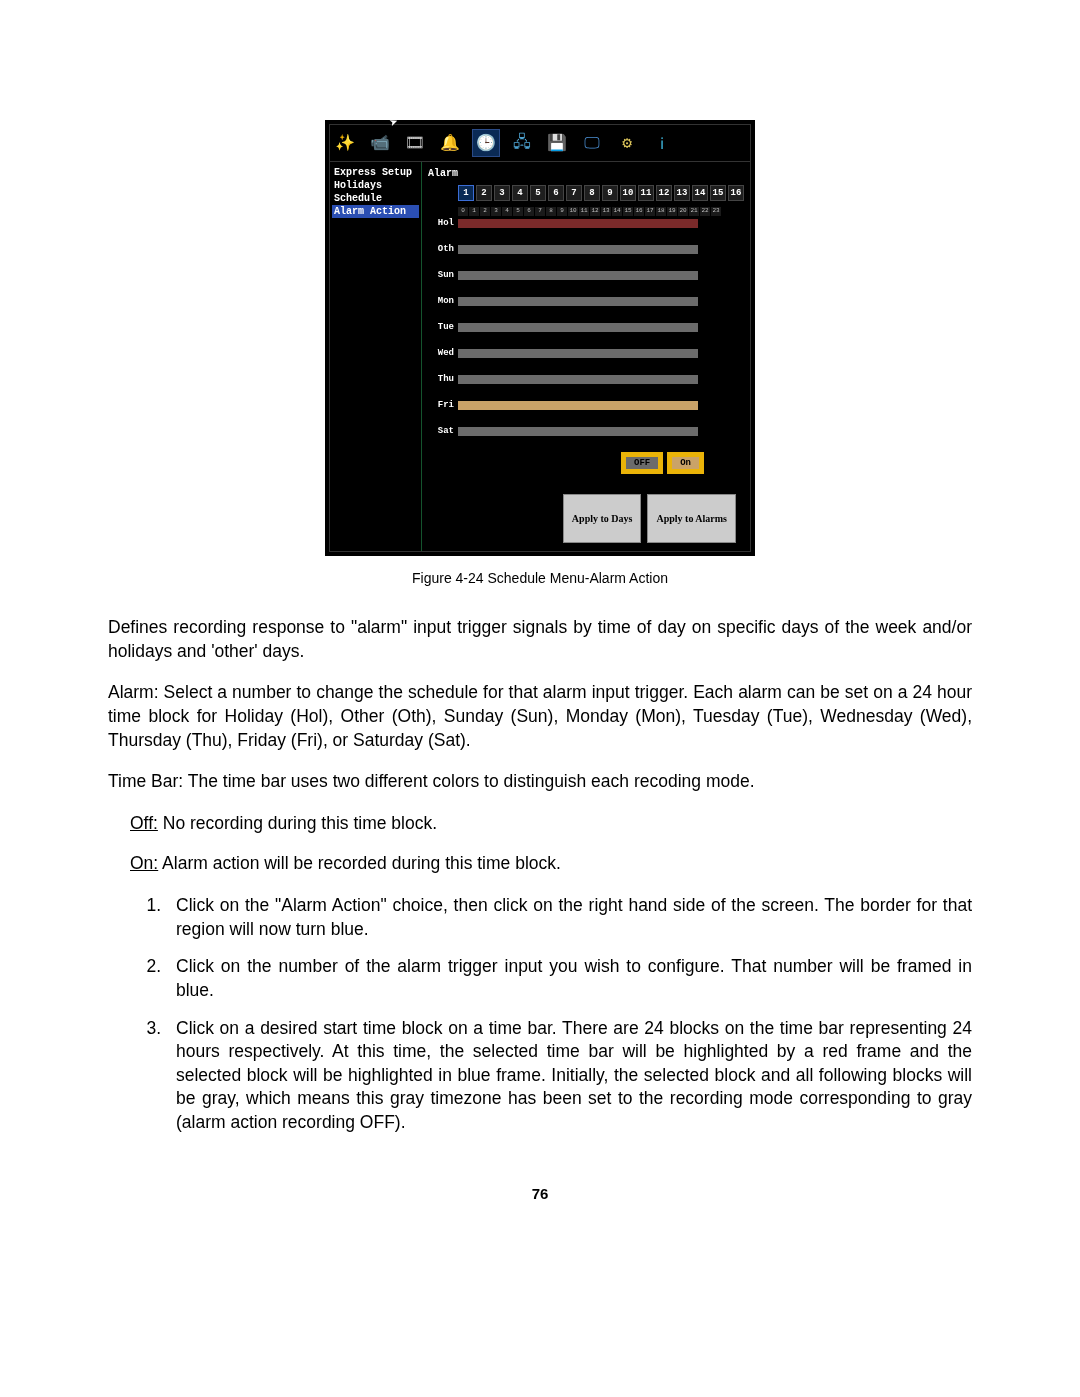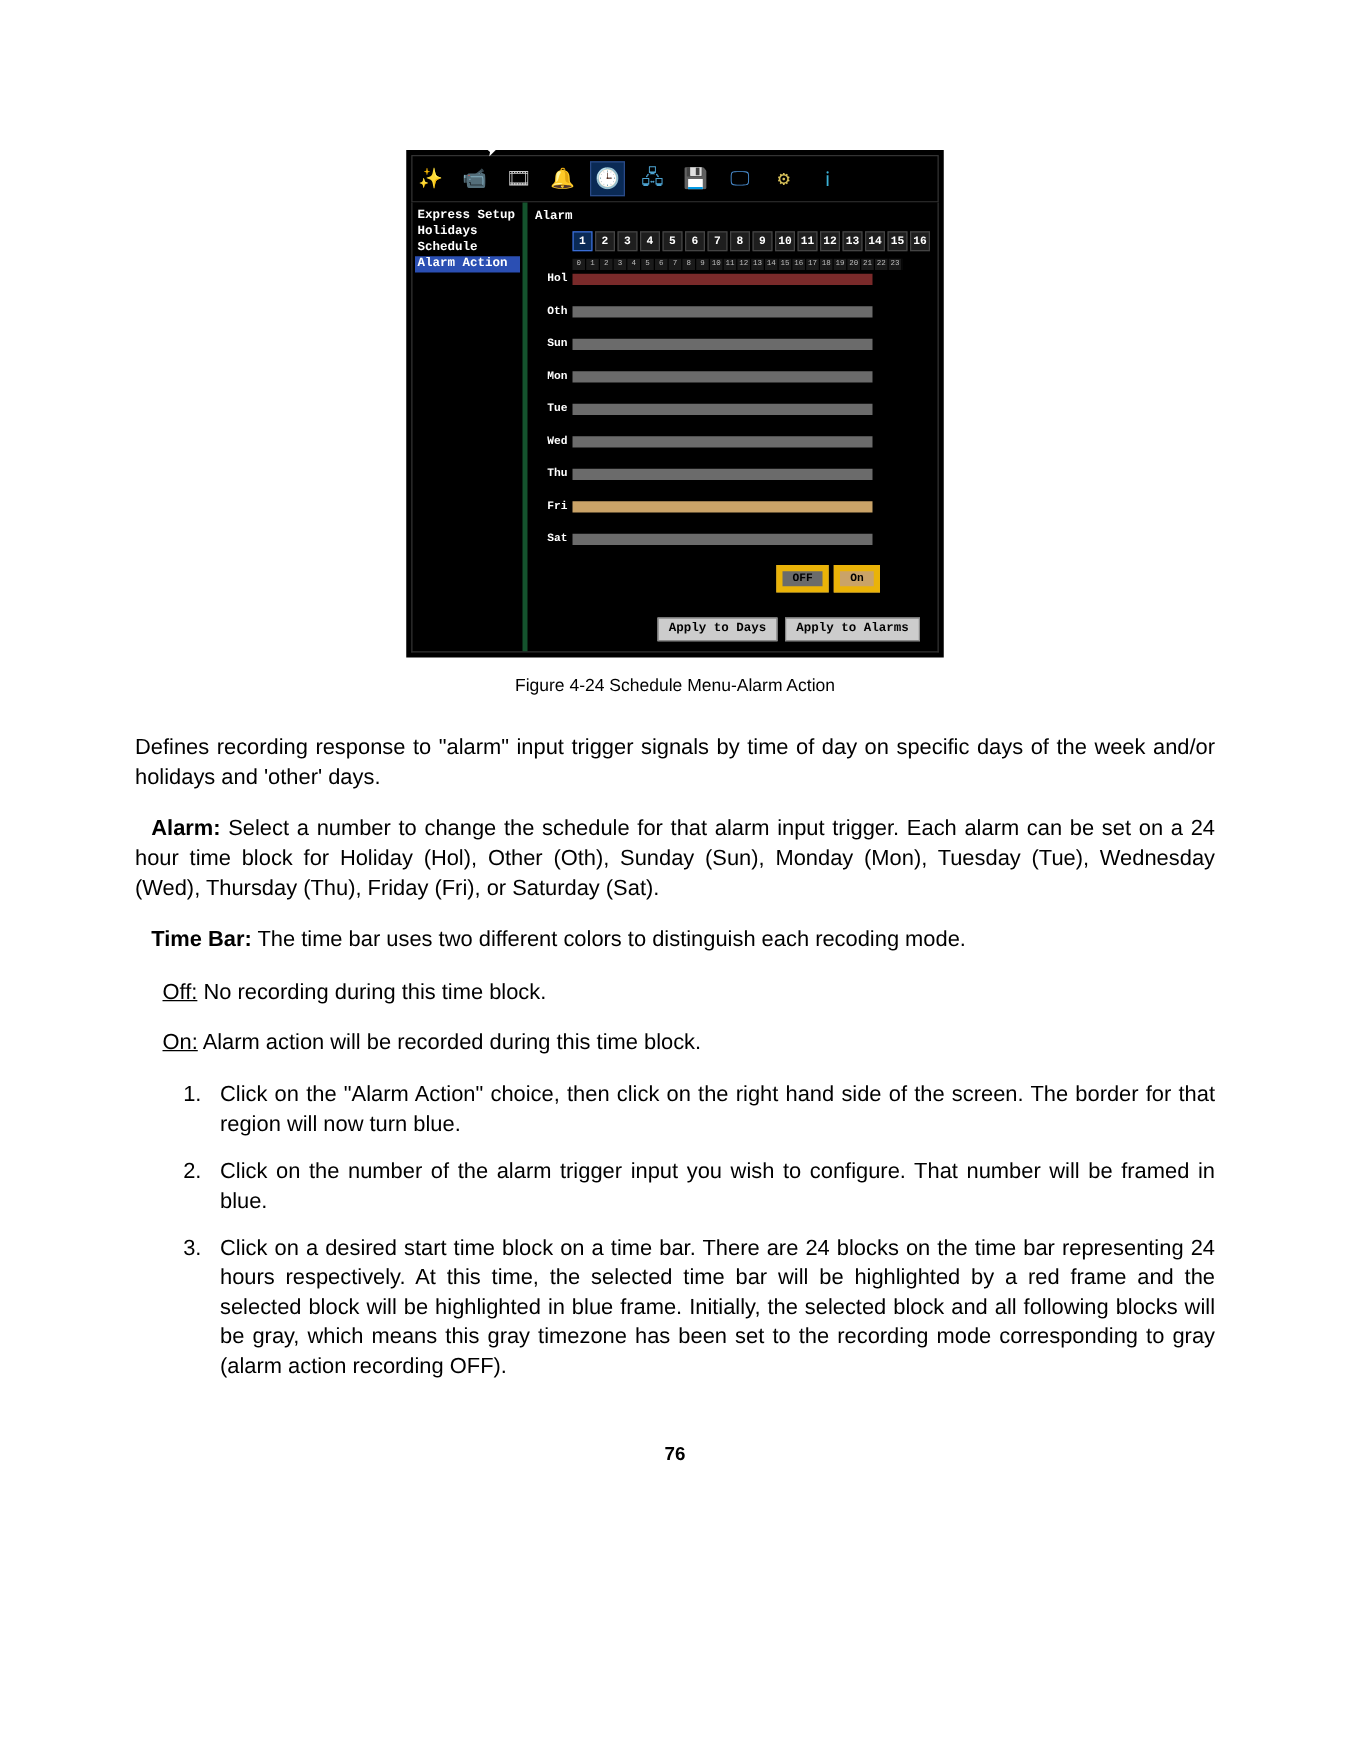--- a/index.html
+++ b/index.html
@@ -6,21 +6,21 @@
   .page { width:1080px; min-height:1397px; margin:0 auto; padding:120px 108px 40px 108px; box-sizing:border-box; position:relative; }
   .sec-title { font-size:22px; color:#888; letter-spacing:4px; margin-bottom:18px; }
   .fig { display:flex; flex-direction:column; align-items:center; margin-bottom:30px;}
   .app-window { width:430px; background:#000; padding:4px; box-sizing:border-box; font-family:'Courier New',monospace;}
   .titlebar { color:#bdbdbd; text-align:center; font-size:12px; padding:4px 0; position:relative;}
   .close-icon { position:absolute; right:6px; top:2px; color:#fff; font-weight:bold; cursor:pointer;}
   .toolbar { border:1px solid #333; display:flex; align-items:center; padding:4px 2px; gap:9px; background:#000;}
   .toolbar .ticon { width:26px; height:26px; display:flex; align-items:center; justify-content:center; font-size:16px;}
   .ticon.sel { border:1px solid #2a4b88; background:#0a2a55;}
   .body-panel { display:flex; border:1px solid #333; border-top:none; background:#000; min-height:270px;}
-  .sidebar { width:92px; border-right:4px solid #14532d; padding:4px 2px; box-sizing:border-box;}
+  .sidebar { width:92px; border-right:1px solid #14532d; padding:4px 2px; box-sizing:border-box;}
   .sidebar-item { color:#fff; font-size:10px; font-weight:bold; padding:1px 2px; white-space:nowrap;}
   .sidebar-item.sel { background:#2b4fb3; color:#fff;}
   .main { flex:1; padding:6px 6px 8px 6px; box-sizing:border-box; color:#fff; font-size:10px;}
   .main-label { color:#fff; font-weight:bold; margin-bottom:6px;}
   .alarm-nums { display:flex; gap:2px; margin-left:30px; margin-bottom:6px;}
   .alarm-nums .anum { width:14px; height:14px; line-height:14px; text-align:center; font-size:9px; font-weight:bold; background:#1e1e1e; border:1px solid #444;}
   .alarm-nums .anum.sel { border:1px solid #3b6dd6; background:#0a2a55;}
   .hour-ruler { display:flex; margin-left:30px; margin-bottom:2px;}
   .hour-ruler .hcell { width:10px; height:9px; background:#1a1a1a; border-right:1px solid #000; font-size:6px; text-align:center; color:#bbb;}
   .rows { margin-left:0;}
@@ -28,26 +28,26 @@
   .row .rlabel { width:26px; color:#fff; font-size:9px; font-weight:bold; text-align:right; padding-right:4px;}
   .row .bar { width:240px; height:9px;}
   .bar.gray { background:#6b6b6b;}
   .bar.red  { background:#7a2a2a;}
   .bar.tan  { background:#caa368;}
   .legend { display:flex; justify-content:flex-end; gap:4px; margin-top:8px; padding-right:40px;}
   .legend .lbox { border:5px solid #eab308; padding:1px 8px; font-size:9px; font-weight:bold;}
   .legend .off { background:#6b6b6b; color:#000;}
   .legend .on  { background:#caa368; color:#000;}
   .apply-row { display:flex; justify-content:flex-end; gap:6px; margin-top:20px; padding-right:8px;}
-  .apply-row .abtn { border:1px solid #888; color:#000; background:#ccc; font-size:10px; font-weight:bold; padding:3px 8px;}
+  .apply-row .abtn { border:1px solid #888; color:#000; background:#ccc; font-size:10px; font-weight:bold; padding:18px 8px;font-family:Liberation Serif, serif;}
   .caption { font-size:14px; color:#000; margin-top:14px; text-align:center;}
   .para { font-size:17.5px; line-height:1.35; text-align:justify; margin:0 0 18px 0;}
   .para.ind { text-indent:0; }
   .u { text-decoration:underline;}
-  .b { font-weight:bold;margin-left:13px;}
+  .b { font-weight:normal;}
   .subhead { font-weight:bold; text-decoration:underline; font-size:17.5px; margin:30px 0 12px 0;}
   ol.steps { padding-left:58px; margin:0;}
   ol.steps li { font-size:17.5px; line-height:1.35; text-align:justify; margin-bottom:14px; padding-left:10px;}
   .pagenum { text-align:center; font-weight:bold; font-size:15px; margin-top:50px;}
   .cursor { position:absolute; color:#fff; font-size:14px; transform:rotate(-20deg); pointer-events:none;}
 </style>
 </head>
 <body>
 
 <div class="page">

